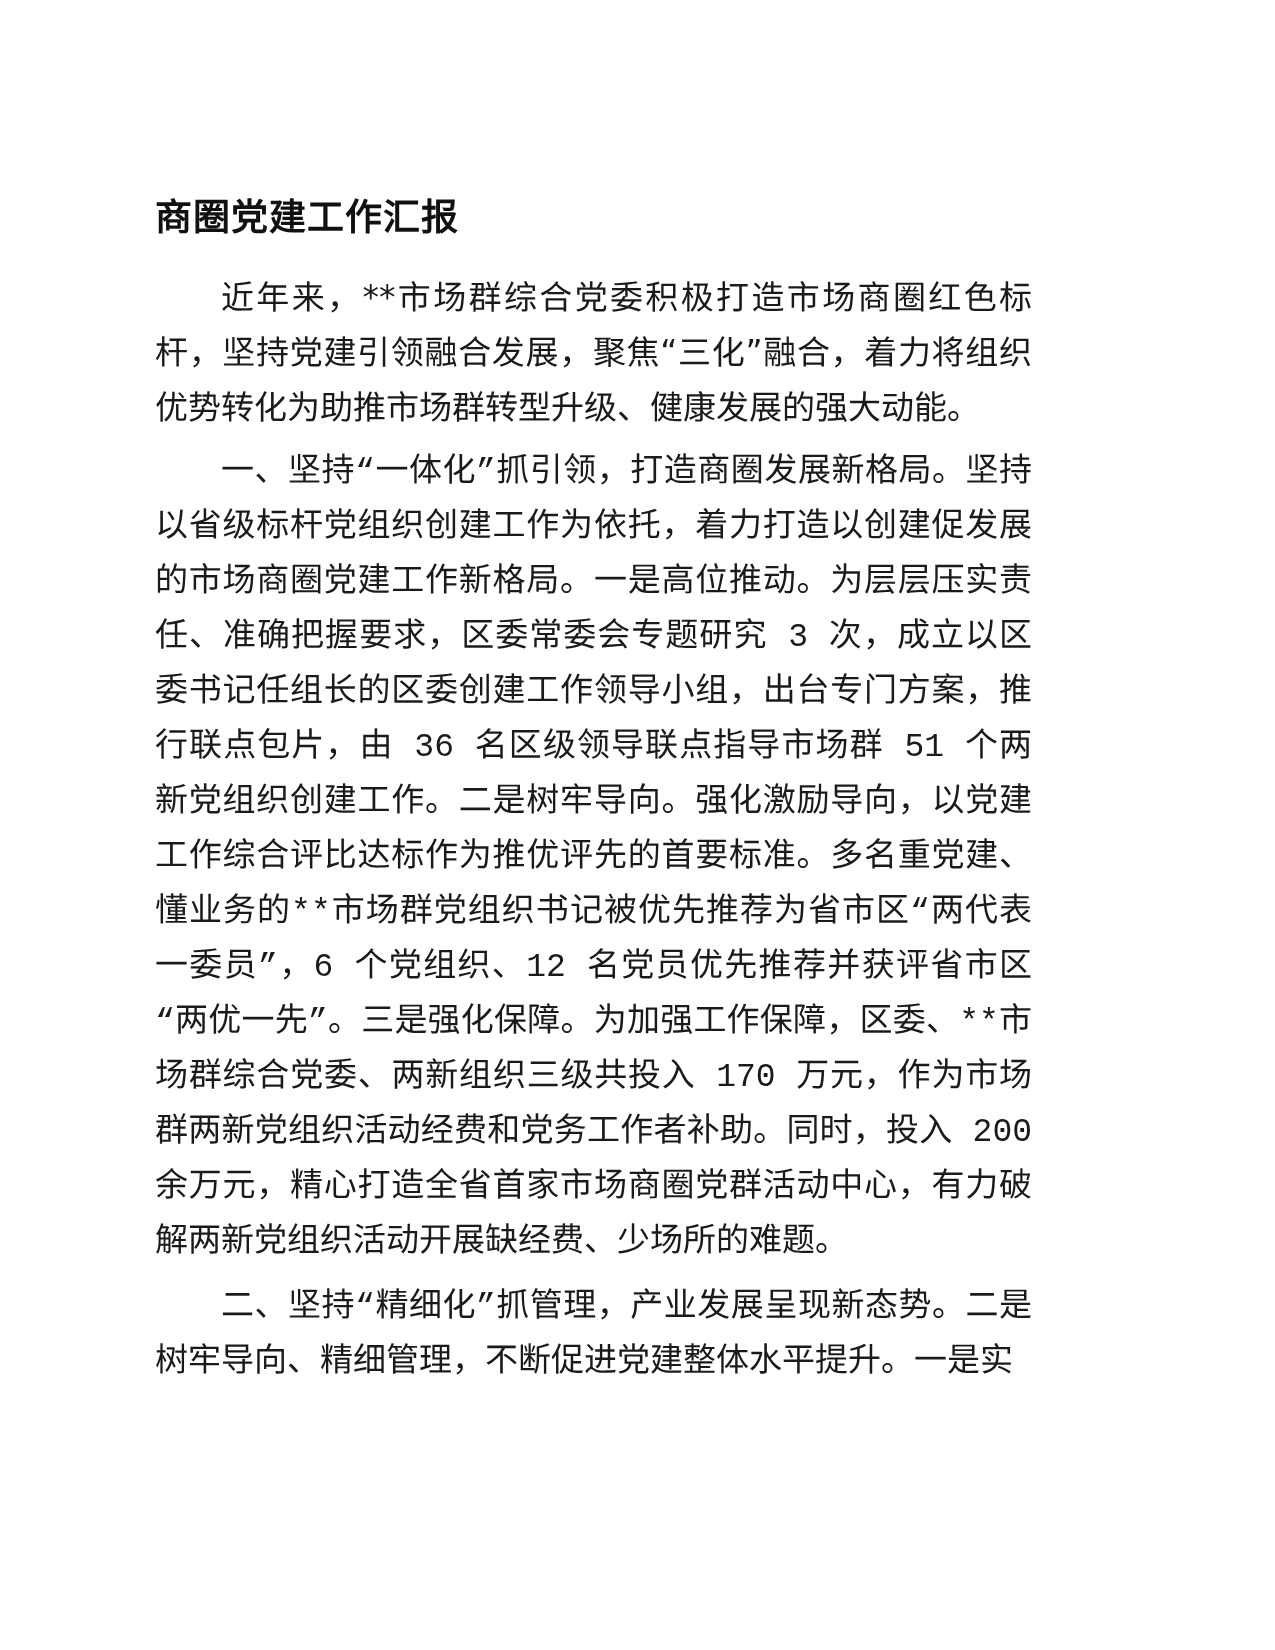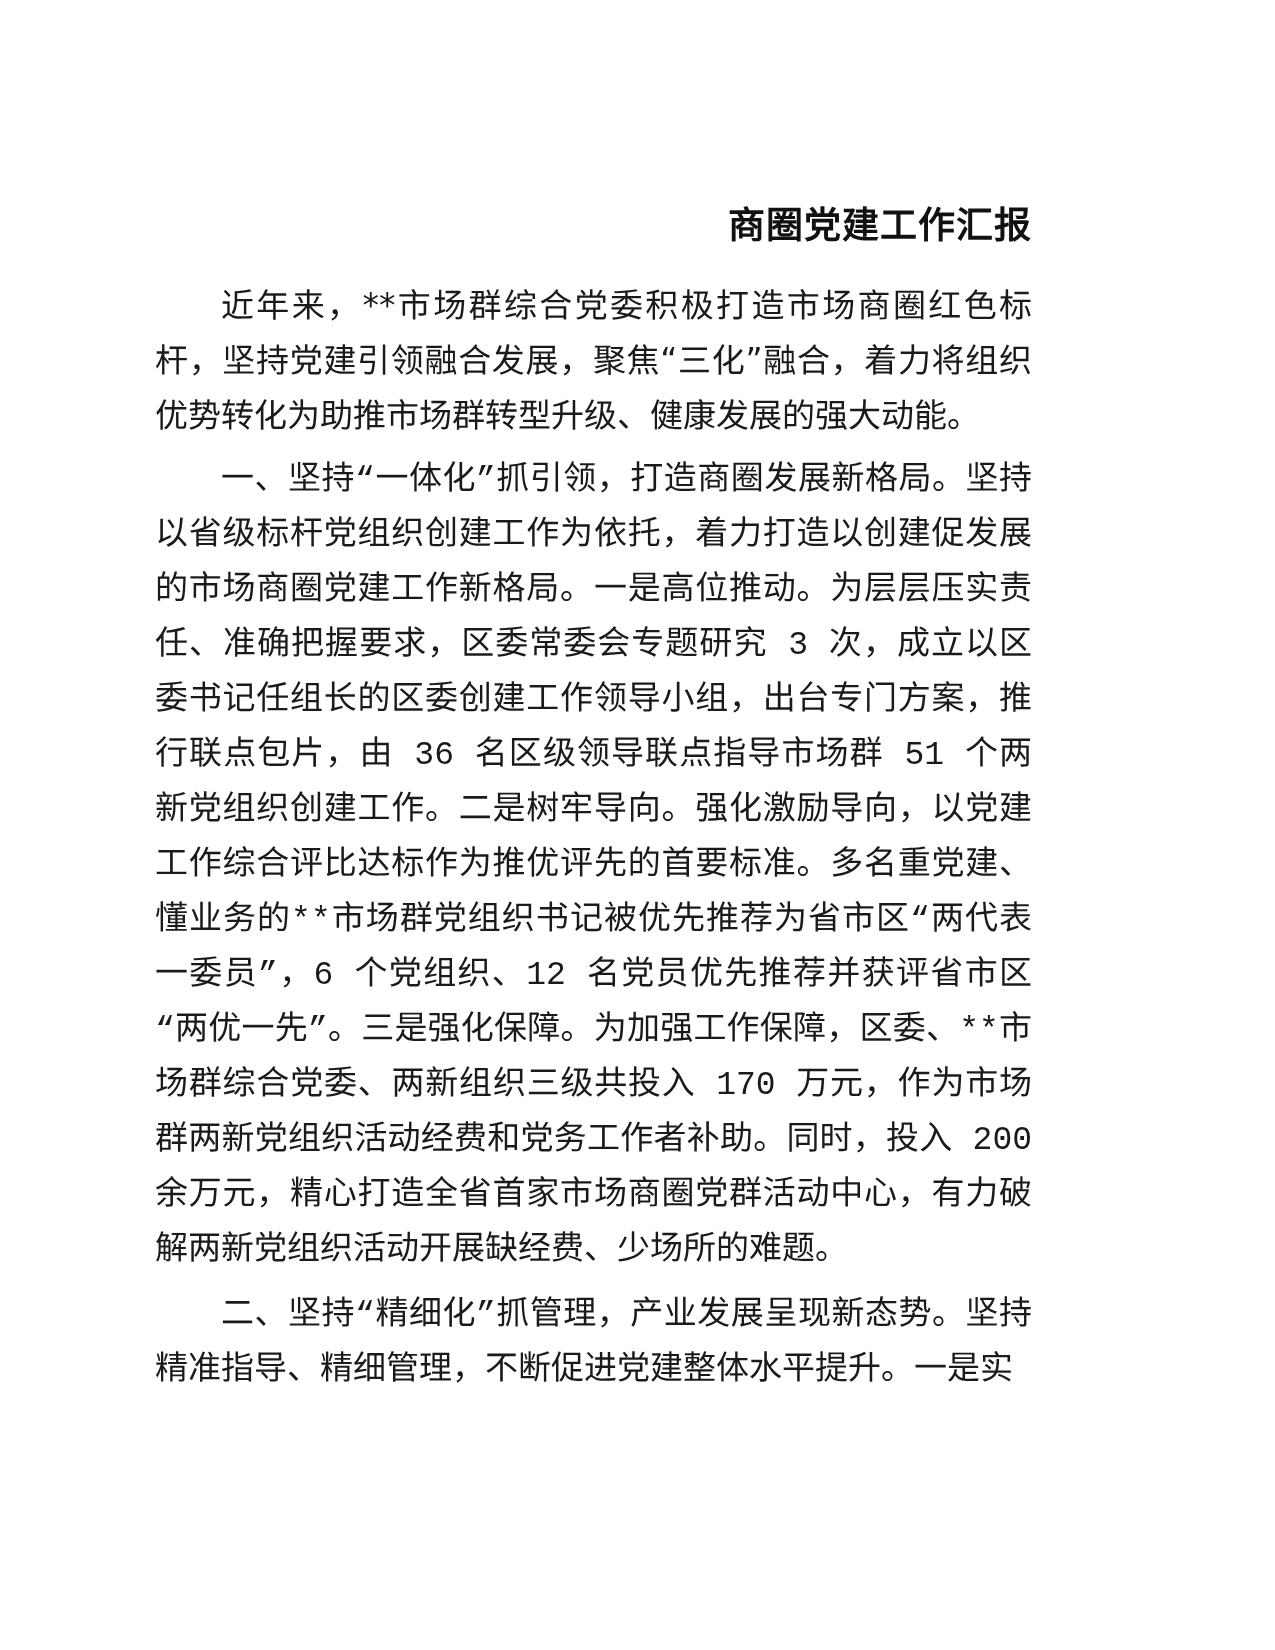--- a/index.html
+++ b/index.html
@@ -22,23 +22,23 @@
     box-sizing: border-box;
     padding: 0;
   }
   .page-inner {
     position: absolute;
     left: 155px;
     top: 0;
     width: 885px;
   }
   .doc-title {
-    margin: 8px;
+    margin: 0;
     padding: 0;
-    text-align: right;
+    text-align: left;
     font-size: 37px;
     font-weight: bold;
     line-height: 1.2;
     letter-spacing: 1px;
     padding-top: 196px;
     color: #111111;
   }
   .body-block {
     margin-top: 30px;
   }
@@ -74,17 +74,17 @@
   <div class="page-inner">
 
     <h1 class="doc-title">商圈党建工作汇报</h1>
 
     <div class="body-block">
 
       <p class="para nostretch">近年来，**市场群综合党委积极打造市场商圈红色标杆，坚持党建引领融合发展，聚焦“三化”融合，着力将组织优势转化为助推市场群转型升级、健康发展的强大动能。</p>
 
       <p class="para nostretch">一、坚持“一体化”抓引领，打造商圈发展新格局。坚持以省级标杆党组织创建工作为依托，着力打造以创建促发展的市场商圈党建工作新格局。一是高位推动。为层层压实责任、准确把握要求，区委常委会专题研究 3 次，成立以区委书记任组长的区委创建工作领导小组，出台专门方案，推行联点包片，由 36 名区级领导联点指导市场群 51 个两新党组织创建工作。二是树牢导向。强化激励导向，以党建工作综合评比达标作为推优评先的首要标准。多名重党建、懂业务的**市场群党组织书记被优先推荐为省市区“两代表一委员”，6 个党组织、12 名党员优先推荐并获评省市区“两优一先”。三是强化保障。为加强工作保障，区委、**市场群综合党委、两新组织三级共投入 170 万元，作为市场群两新党组织活动经费和党务工作者补助。同时，投入 200 余万元，精心打造全省首家市场商圈党群活动中心，有力破解两新党组织活动开展缺经费、少场所的难题。</p>
 
-      <p class="para nostretch">二、坚持“精细化”抓管理，产业发展呈现新态势。坚持精准指导、精细管理，不断促进党建整体水平提升。一是实</p>
+      <p class="para nostretch">二、坚持“精细化”抓管理，产业发展呈现新态势。二是树牢导向、精细管理，不断促进党建整体水平提升。一是实</p>
 
     </div>
   </div>
 </div>
 
 </body></html>

